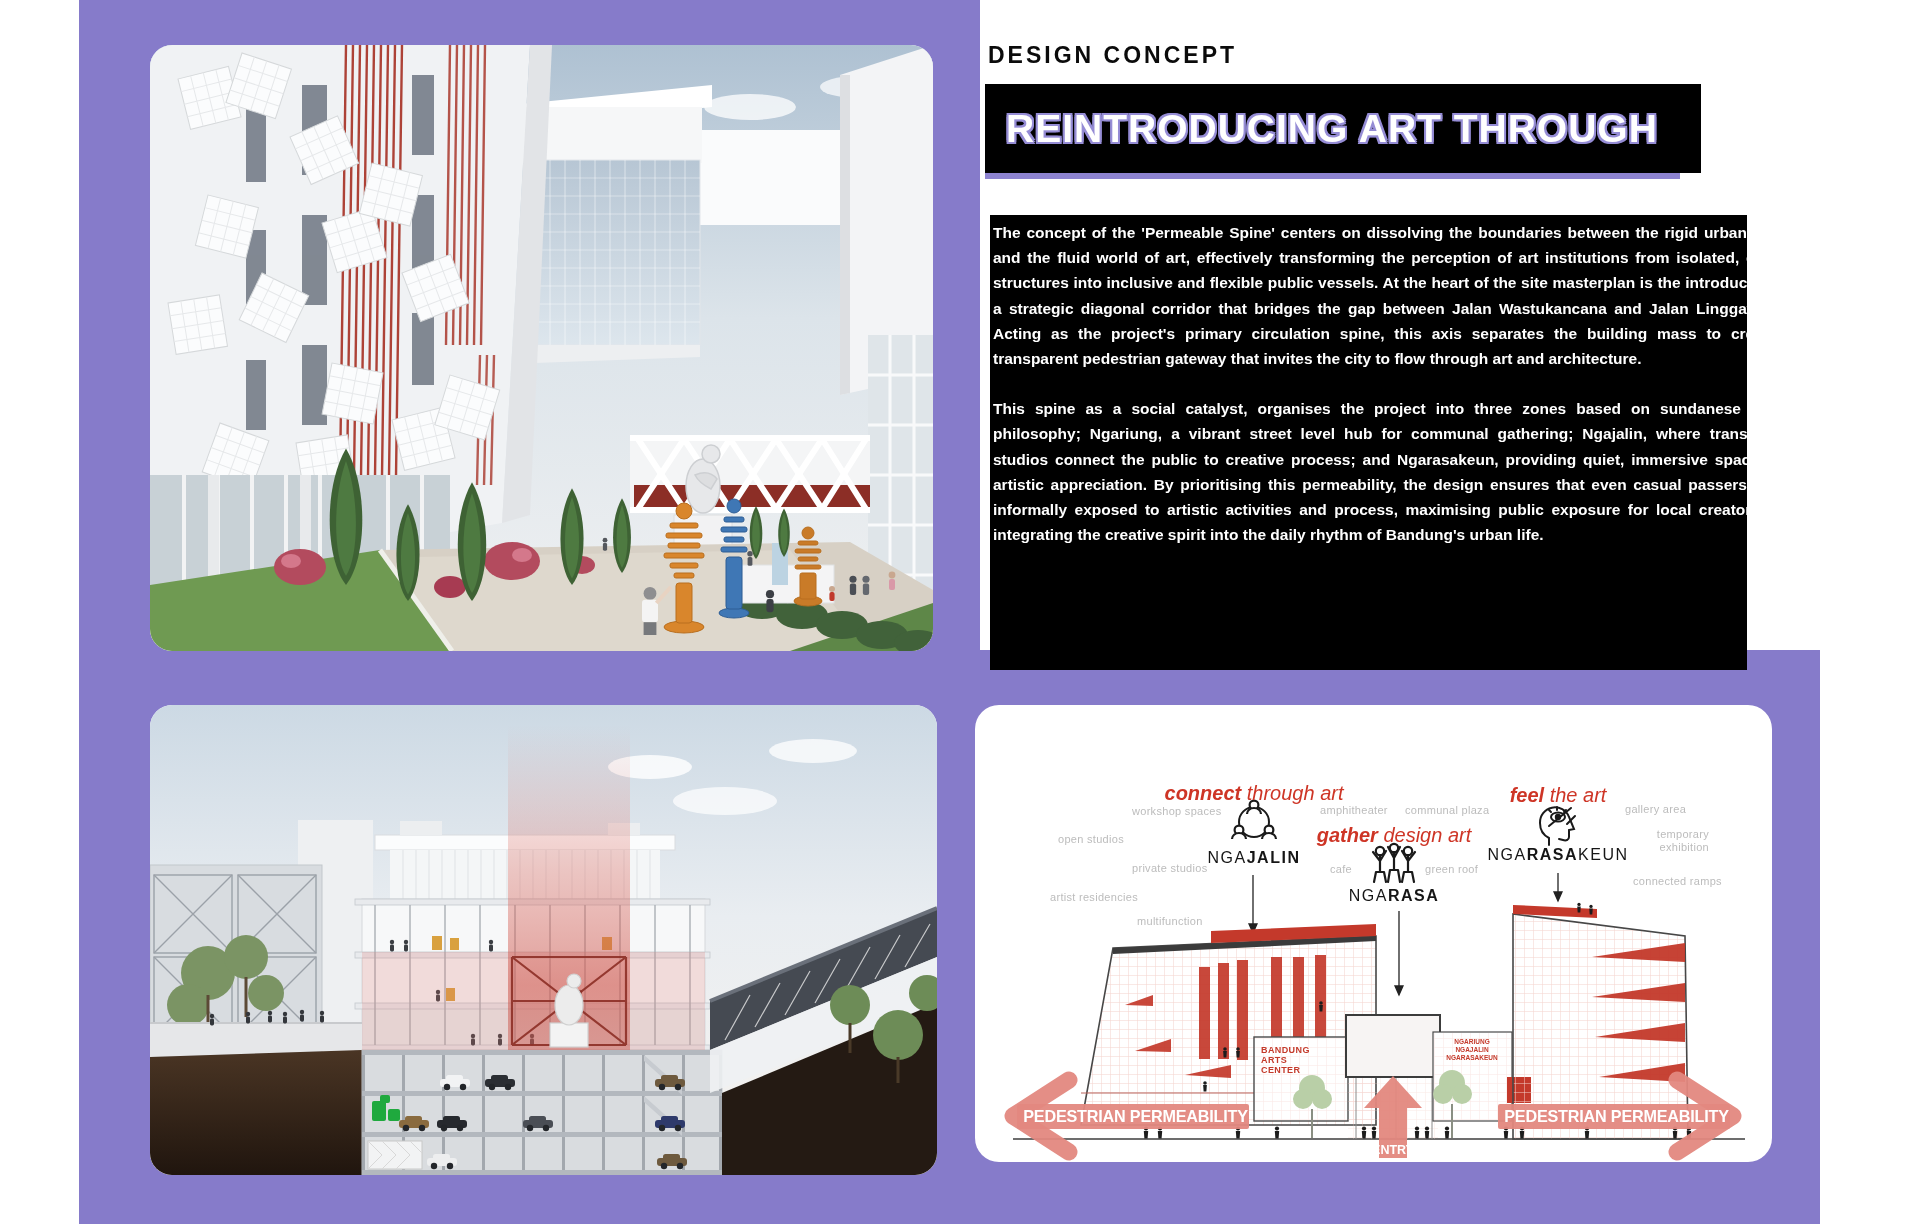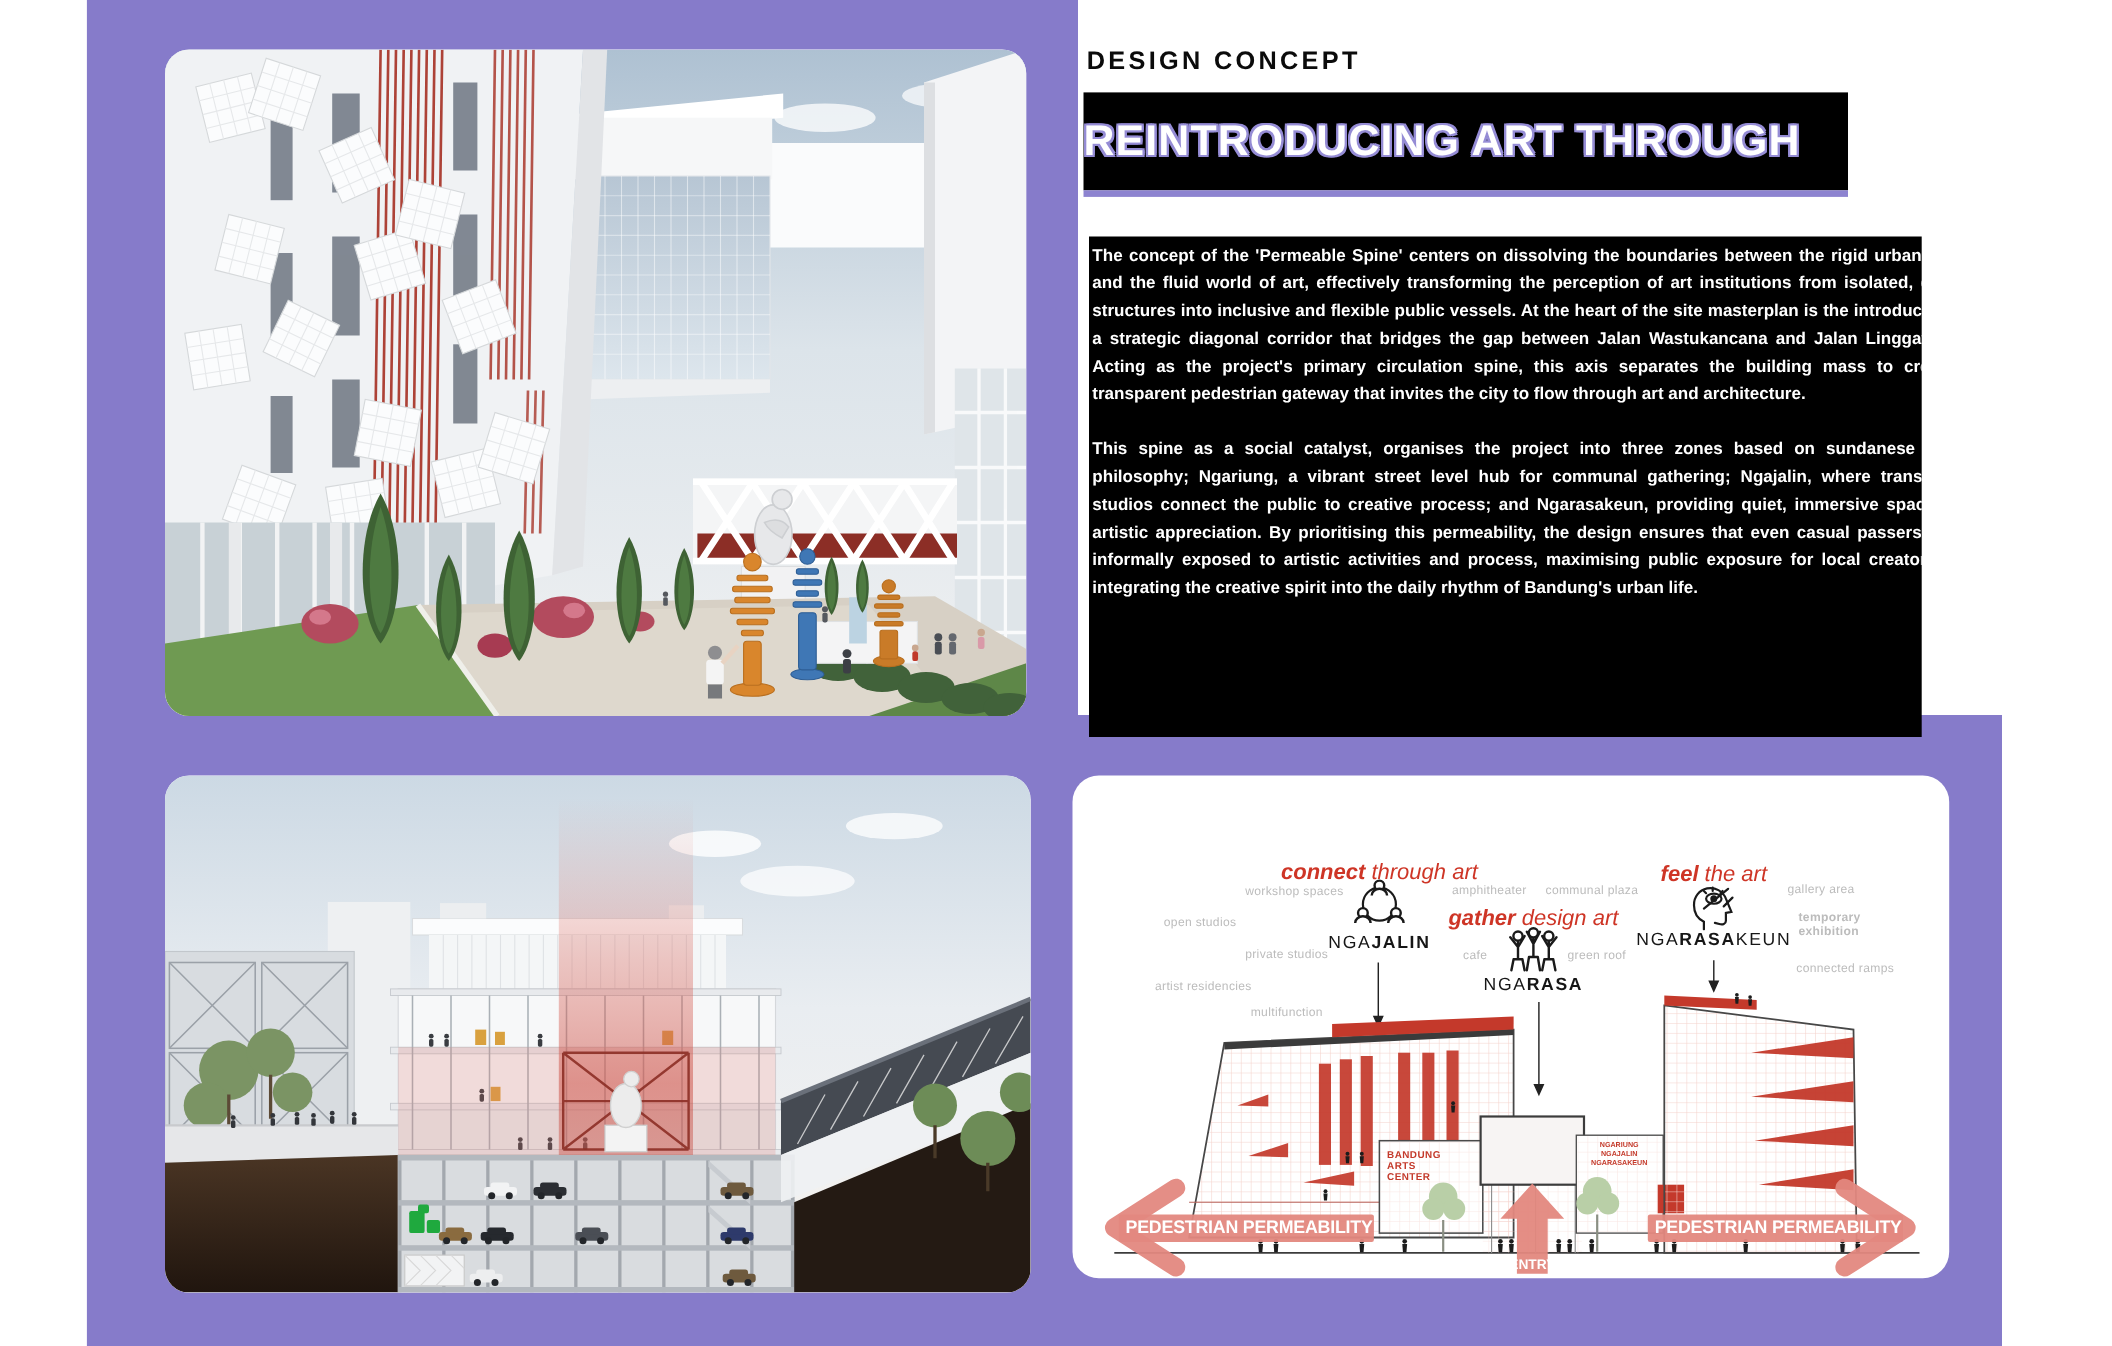--- a/index.html
+++ b/index.html
@@ -11,40 +11,40 @@
   
   .card{position:absolute;background:#fff;overflow:hidden;}
   .card-courtyard{left:150px;top:45px;width:783px;height:606px;border-radius:22px;}
   .card-section{left:150px;top:705px;width:787px;height:470px;border-radius:22px;}
   .card-diagram{left:975px;top:705px;width:797px;height:457px;border-radius:24px;}
   .card svg{display:block;}
   
   .kicker{position:absolute;left:988px;top:42px;font-size:23px;font-weight:900;letter-spacing:3px;color:#0b0b0b;
           text-shadow:-2px 0 #fff,2px 0 #fff,0 -2px #fff,0 2px #fff,-2px -2px #fff,2px 2px #fff,-2px 2px #fff,2px -2px #fff;}
   .title-box{position:absolute;left:985px;top:84px;width:695px;height:89px;background:#000;
-             display:flex;flex-direction:column;justify-content:center;padding-left:0;}
+             display:flex;flex-direction:column;justify-content:center;padding-left:21px;}
   .title-line{font-size:39px;line-height:43px;font-weight:800;letter-spacing:1px;color:#fff;white-space:nowrap;
       text-shadow:-2px -2px 0 #958CD5,2px -2px 0 #958CD5,-2px 2px 0 #958CD5,2px 2px 0 #958CD5,
                   -2px 0 0 #958CD5,2px 0 0 #958CD5,0 -2px 0 #958CD5,0 2px 0 #958CD5;}
   .title-underline{position:absolute;left:985px;top:173px;width:695px;height:6px;background:#8D83D0;}
   
   .body-text{position:absolute;left:990px;top:215px;width:757px;height:455px;background:#000;overflow:hidden;}
   .body-text .inner{width:802px;padding:5px 0 0 3px;}
   .body-text p{margin:0 0 25px 0;color:#fff;font-size:15.5px;line-height:25.2px;font-weight:700;
                text-align:justify;}
   
   .dg{position:absolute;z-index:3;}
   .tagline{transform:translateX(-50%);font-style:italic;font-size:20px;color:#CE3526;white-space:nowrap;}
   .tagline b{font-weight:800;}
   .zname{transform:translateX(-50%);font-size:16px;letter-spacing:1.5px;color:#161616;white-space:nowrap;}
   .zname b{font-weight:800;}
   .zname .thin{font-weight:400;}
   .zicon{transform:translateX(-50%);}
   .glabel{font-size:11px;color:#BCBCBC;letter-spacing:.3px;white-space:nowrap;}
-  .glabel.wrap{width:74px;white-space:normal;text-align:left;line-height:13px;font-weight:bold;}
+  .glabel.wrap{width:74px;white-space:normal;text-align:right;line-height:13px;}
   .g1-tag{left:279px;top:77px}.g2-tag{left:419px;top:119px}.g3-tag{left:583px;top:79px}
   .g1-icon{left:279px;top:93px}.g2-icon{left:419px;top:136px}.g3-icon{left:583px;top:95px}
   .g1-name{left:279px;top:144px}.g2-name{left:419px;top:182px}.g3-name{left:583px;top:141px}
   .l-workshop{left:157px;top:100px}.l-open{left:83px;top:128px}.l-private{left:157px;top:157px}
   .l-artist{left:75px;top:186px}.l-multi{left:162px;top:210px}
   .l-amphi{left:345px;top:99px}.l-plaza{left:430px;top:99px}.l-cafe{left:355px;top:158px}.l-green{left:450px;top:158px}
   .l-gallery{left:650px;top:98px}.l-temp{left:660px;top:123px}.l-ramps{left:658px;top:170px}
   .perm{width:224px;text-align:center;font-size:16.5px;font-weight:800;color:#fff;letter-spacing:-.2px;
         transform:scaleX(.98);white-space:nowrap;}
   .perm-left{left:46px;top:402px}.perm-right{left:527px;top:402px}

